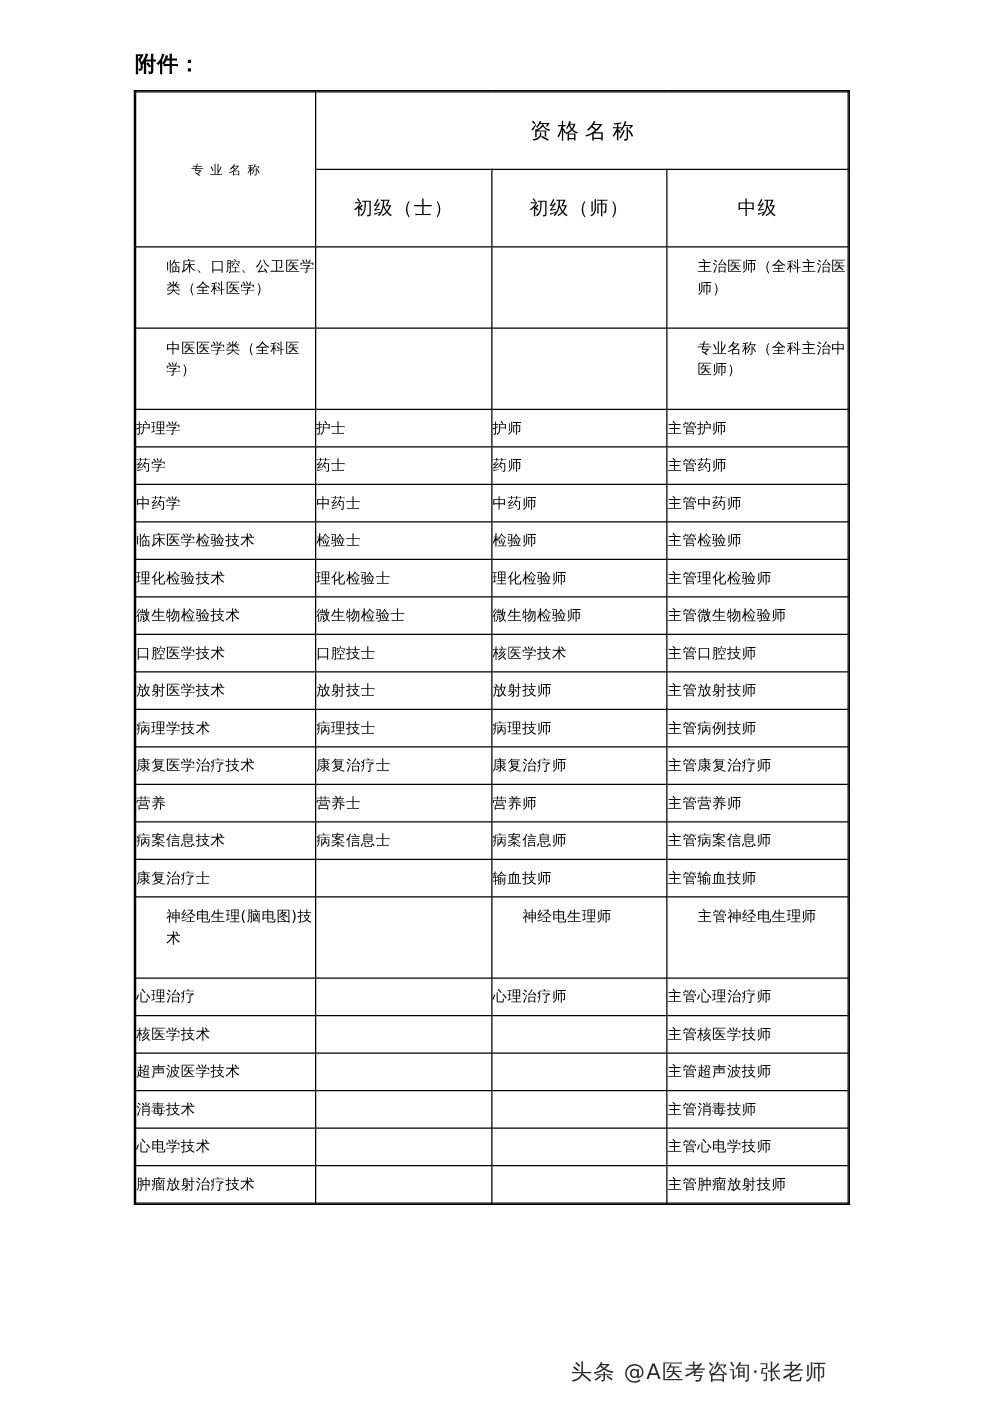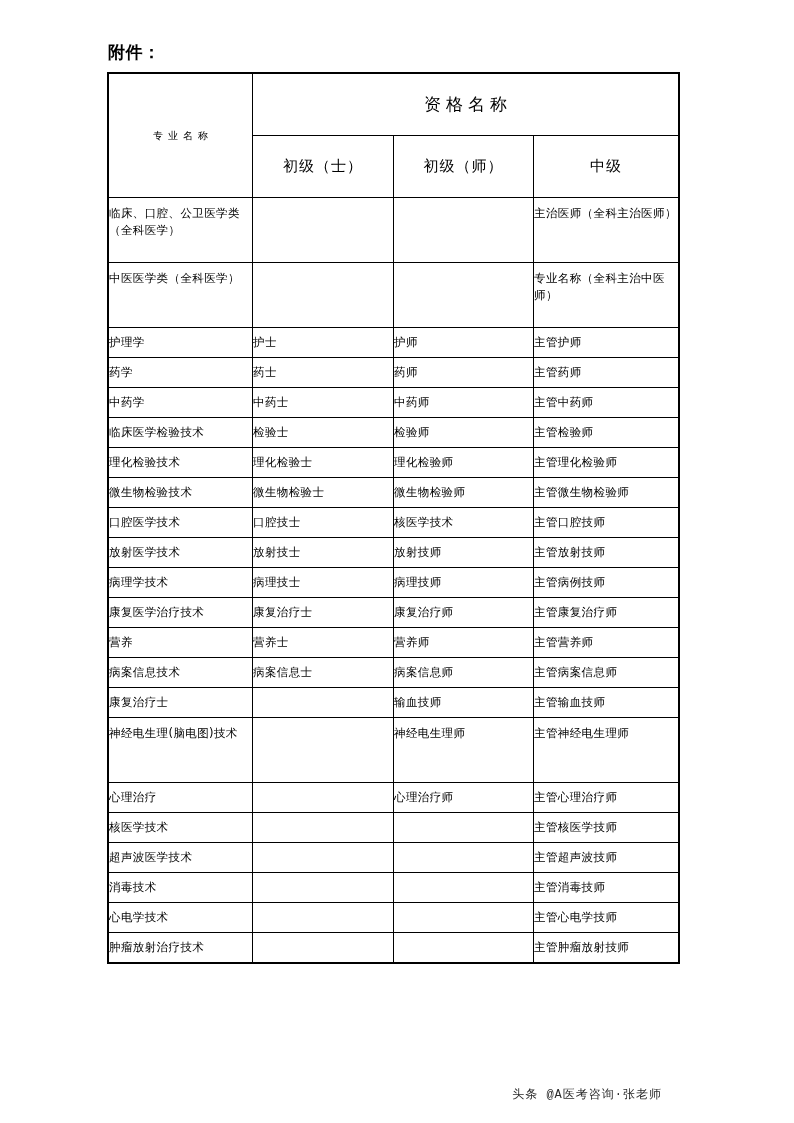--- a/index.html
+++ b/index.html
@@ -91,36 +91,36 @@
     font-size: 11.5px;
     line-height: 17px;
     letter-spacing: 0.4px;
     padding: 0 5px;
     text-align: left;
   }
   .cell.tall {
     height: 57px;
     vertical-align: top;
     padding-top: 7px;
+    padding-left: 24px;
   }
   .cell.tall .txt {
     display: block;
     max-width: 100%;
   }
 
   
   .footer-watermark {
     position: absolute;
     right: 76px;
     top: 1086px;
-    font-size: 12px;
+    font-size: 17px;
     letter-spacing: 1px;
     color: #2b2b2b;
     white-space: nowrap;
-    font-family: Liberation Mono, monospace;
   }
 </style>
 </head>
 <body>
 
 <div class="page">
 
   <div class="attachment-heading">附件：</div>
 
   <table class="cert-table">

